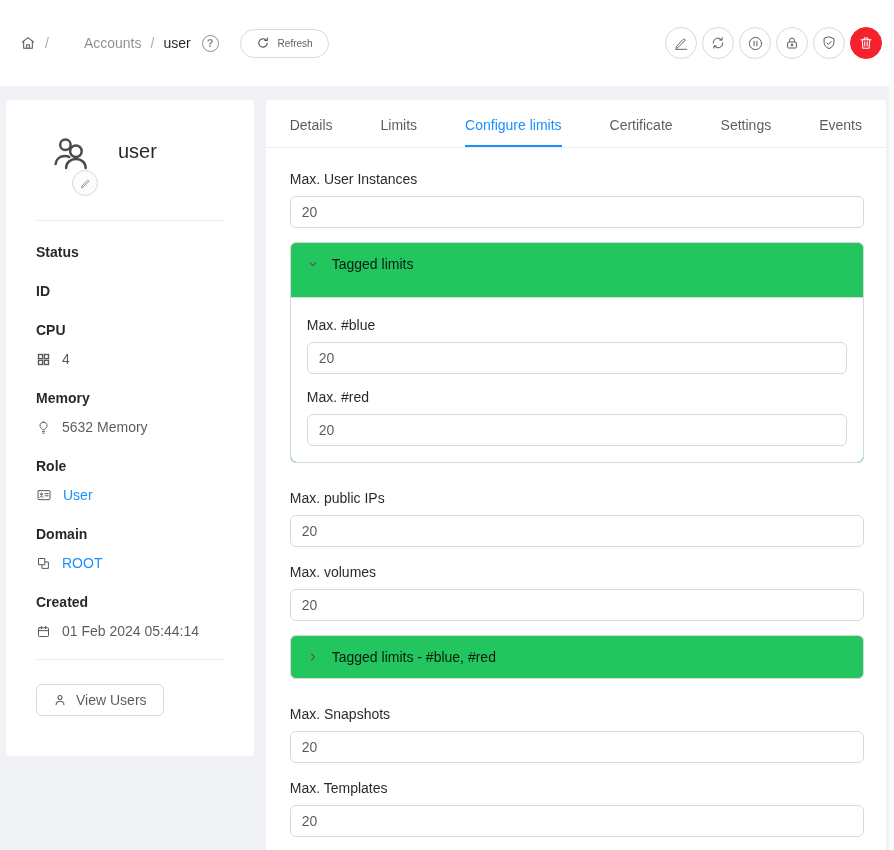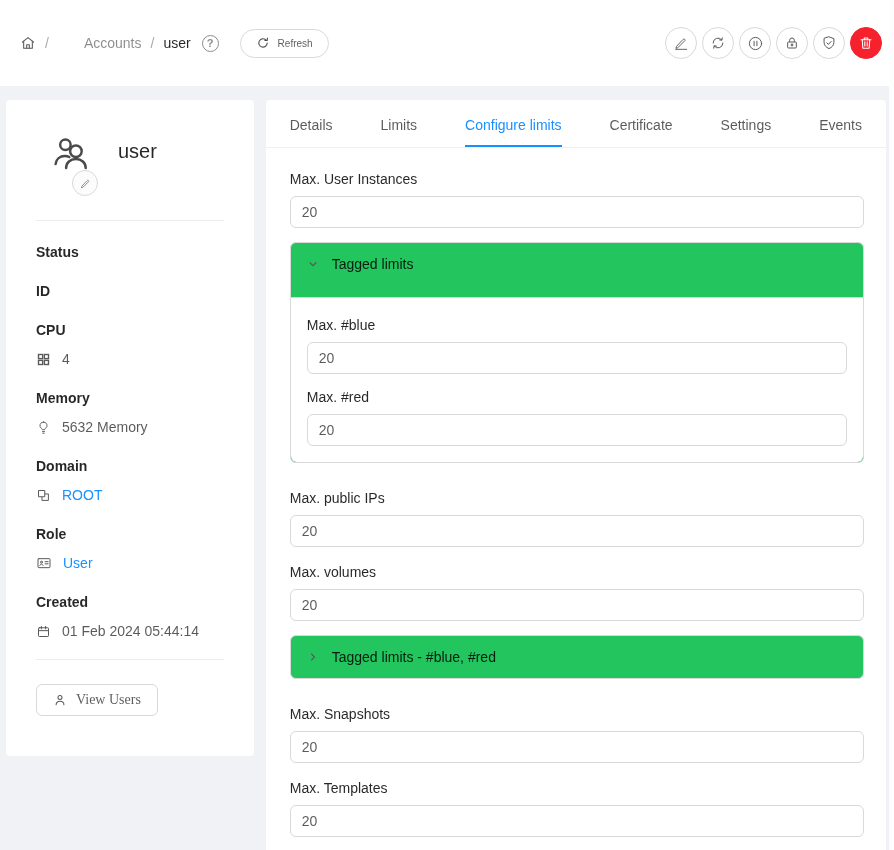--- a/index.html
+++ b/index.html
@@ -71,21 +71,21 @@
     width: 30px; height: 30px; flex: none; margin-top: 4px;
     border: 1px dashed #d0d0d0; border-radius: 50%;
     display: flex; align-items: center; justify-content: center;
   }
   a.link, .link { color: #1890ff; text-decoration: none; cursor: pointer; }
   .id-link { display: inline-block; width: 198px; word-break: break-all; line-height: 26px; }
   .view-users-btn {
     margin: 24px 0 0 30px; height: 32px; padding: 0 16px;
     border: 1px solid #d9d9d9; border-radius: 6px; background: #fff;
     display: inline-flex; align-items: center; gap: 9px;
-    color: rgba(0,0,0,0.65); font-size: 14px; font-family: Liberation Serif, serif; cursor: pointer;
+    color: rgba(0,0,0,0.65); font-size: 14px; font-family: Liberation Sans, sans-serif; cursor: pointer;
   }
 
   
   .tabs { display: flex; gap: 48px; padding: 0 24px; border-bottom: 1px solid #f0f0f0; }
   .tab { padding: 17px 0 14px; color: rgba(0,0,0,0.65); cursor: pointer; white-space: nowrap; }
   .tab.active { color: #1890ff; padding-bottom: 12px; border-bottom: 2px solid #1890ff; }
 
   
   .form { padding: 20px 22px 24px 24px; }
   .field { margin-bottom: 14px; }
@@ -247,45 +247,45 @@
               <path d="M12 3.2a5.6 5.6 0 0 1 3.1 10.3c-.7.5-1.2 1.2-1.3 2h-3.6c-.1-.8-.6-1.5-1.3-2A5.6 5.6 0 0 1 12 3.2z"></path>
               <path d="M10.2 18.6h3.6"></path>
               <path d="M11 21.2h2"></path>
             </svg>
         </span>
         <span>5632 Memory</span>
       </div>
     </div>
 
     <div class="info-block">
-      <div class="info-label">Domain</div>
-      <div class="info-value">
-        <span class="ficon">
-          <svg width="15" height="15" viewBox="0 0 24 24" fill="none" stroke="currentColor" stroke-width="1.6" stroke-linejoin="round">
-              <rect x="4" y="4" width="10" height="10"></rect>
-              <polyline points="14,9.5 19.8,9.5 19.8,19.8 9.5,19.8 9.5,14"></polyline>
-            </svg>
-        </span>
-        <a class="link">ROOT</a>
-      </div>
-    </div>
-
-    <div class="info-block">
       <div class="info-label">Role</div>
       <div class="info-value">
         <span class="ficon">
           <svg width="16" height="16" viewBox="0 0 24 24" fill="none" stroke="currentColor" stroke-width="1.5" stroke-linecap="round" stroke-linejoin="round">
               <rect x="3" y="5.5" width="18" height="13.5" rx="1.3"></rect>
               <circle cx="8.2" cy="10.8" r="1.5"></circle>
               <path d="M5.8 15.6c.5-1.2 1.4-1.8 2.4-1.8s1.9.6 2.4 1.8"></path>
               <path d="M13.6 10h4.6"></path>
               <path d="M13.6 13.2h4.6"></path>
             </svg>
         </span>
         <a class="link">User</a>
+      </div>
+    </div>
+
+    <div class="info-block">
+      <div class="info-label">Domain</div>
+      <div class="info-value">
+        <span class="ficon">
+          <svg width="15" height="15" viewBox="0 0 24 24" fill="none" stroke="currentColor" stroke-width="1.6" stroke-linejoin="round">
+              <rect x="4" y="4" width="10" height="10"></rect>
+              <polyline points="14,9.5 19.8,9.5 19.8,19.8 9.5,19.8 9.5,14"></polyline>
+            </svg>
+        </span>
+        <a class="link">ROOT</a>
       </div>
     </div>
 
     <div class="info-block">
       <div class="info-label">Created</div>
       <div class="info-value">
         <span class="ficon">
           <svg width="15" height="15" viewBox="0 0 24 24" fill="none" stroke="currentColor" stroke-width="1.6" stroke-linecap="round" stroke-linejoin="round">
               <rect x="4" y="6" width="16" height="14" rx="1.3"></rect>
               <path d="M4 10.6h16"></path>

